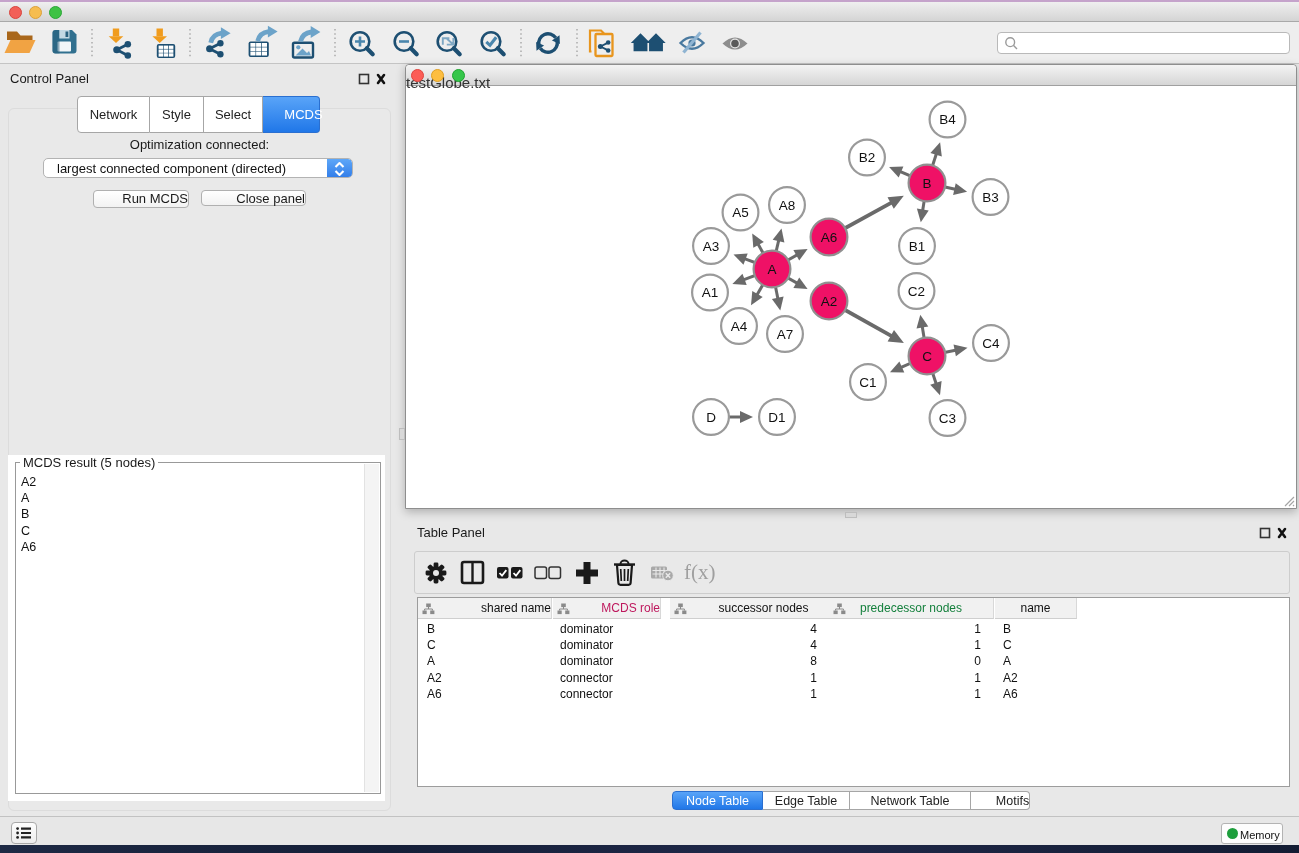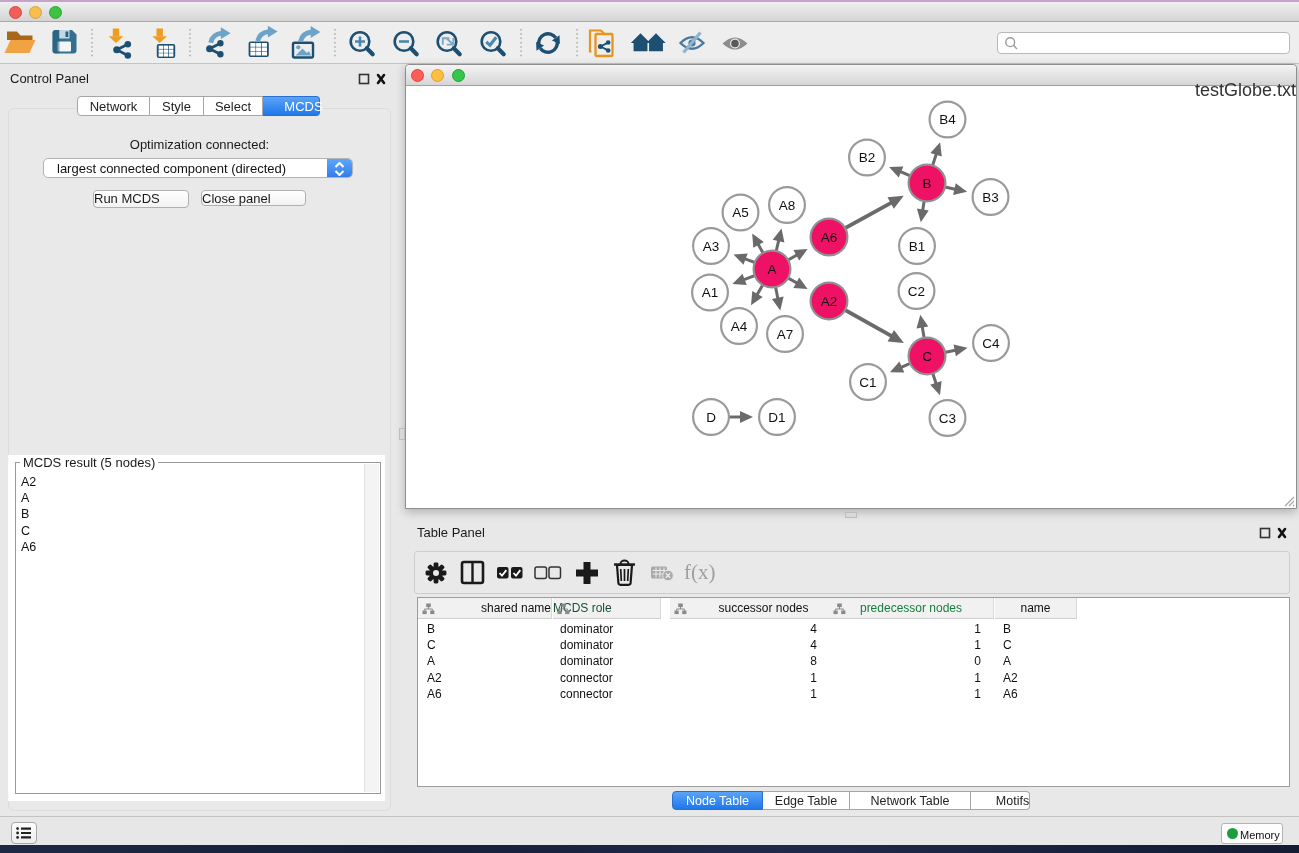--- a/index.html
+++ b/index.html
@@ -3,21 +3,21 @@
 * { margin:0; padding:0; box-sizing:border-box; }
 html,body { width:1299px; height:853px; overflow:hidden; }
 body { font-family:"Liberation Sans", sans-serif; background:#e8e8e8; position:relative; }
 .abs { position:absolute; }
 .tl { width:13px; height:13px; border-radius:50%; position:absolute; top:4px; }
 .seg { display:flex; position:absolute; z-index:3; }
 .seg > div { background:#fff; border:1px solid #a6a6a6; border-left:none; color:#222; text-align:center; display:flex; align-items:center; justify-content:center; }
 .seg > div:first-child { border-left:1px solid #a6a6a6; border-radius:4px 0 0 4px; }
 .seg > div:last-child { border-radius:0 4px 4px 0;padding-left:25px; }
 .seg > div.on { background:linear-gradient(#59a4f8,#2077e8); border-color:#2a6fd0; color:#fff; }
-.btn { background:linear-gradient(#ffffff,#f2f2f2); border:1px solid #b0b0b0; border-radius:4px; color:#1a1a1a; text-align:left; position:absolute; font-size:13px; line-height:16px; }
+.btn { background:linear-gradient(#ffffff,#f2f2f2); border:1px solid #b0b0b0; border-radius:4px; color:#1a1a1a; text-align:right; position:absolute; font-size:13px; line-height:16px; }
 </style></head><body>
 
 <div class="abs" style="left:0;top:0;width:1299px;height:2px;background:#c5a3cb"></div>
 <div class="abs" style="left:0;top:2px;width:1299px;height:20px;background:linear-gradient(#efefef,#d4d4d4);border-bottom:1px solid #a9a9a9">
   <div class="tl" style="left:9px;background:#f25f58;border:1px solid #d8453e"></div>
   <div class="tl" style="left:29px;background:#f6bd4f;border:1px solid #dba13a"></div>
   <div class="tl" style="left:49px;background:#3ec244;border:1px solid #2ba637"></div>
 </div>
 <div class="abs" style="left:0;top:22px;width:1299px;height:42px;background:#eeeeee;border-bottom:1px solid #c4c4c4">
   <svg class="abs" style="left:0;top:0" width="1299" height="42" viewBox="0 0 1299 42">
@@ -112,21 +112,21 @@
       <circle cx="6.2" cy="6.2" r="4.4" fill="none" stroke="#9a9a9a" stroke-width="1.4"></circle>
       <line x1="9.6" y1="9.6" x2="13" y2="13" stroke="#9a9a9a" stroke-width="1.4"></line>
     </svg>
 </div>
 
 <div class="abs" style="left:10px;top:71px;font-size:13px;color:#1a1a1a">Control Panel</div>
 <svg class="abs" style="left:358px;top:73px" width="30" height="12" viewBox="0 0 30 12">
  <rect x="1.5" y="1.5" width="9" height="9" fill="none" stroke="#333" stroke-width="1.6"></rect>
  <path d="M20 2 L26 10 M26 2 L20 10" stroke="#111" stroke-width="2.6" stroke-linecap="round"></path>
 </svg>
-<div class="seg" style="left:77px;top:96px;height:20px;font-size:13px">
+<div class="seg" style="left:77px;top:96px;height:37px;font-size:13px">
   <div style="width:73px">Network</div>
     <div style="width:54px">Style</div>
     <div style="width:59px">Select</div>
     <div class="on" style="width:57px">MCDS</div>
 </div>
 <div class="abs" style="left:8px;top:108px;width:383px;height:703px;background:#e9e9e9;border:1px solid #dcdcdc;border-radius:6px"></div>
 <div class="abs" style="left:9px;top:130px;width:381px;text-align:center;font-size:13px;color:#1a1a1a;padding-top:7px">Optimization connected:</div>
 <div class="abs" style="left:43px;top:158px;width:310px;height:20px;background:#fff;border:1px solid #b3b3b3;border-radius:5px;overflow:hidden">
   <div class="abs" style="left:13px;top:2px;font-size:13px;color:#111">largest connected component (directed)</div>
   <div class="abs" style="right:0;top:0;width:25px;height:20px;background:linear-gradient(#5ea7f8,#2e7ae8);border-radius:0 4px 4px 0">
@@ -142,21 +142,21 @@
 <div class="abs" style="left:15px;top:462px;width:366px;height:332px;border:1px solid #999"></div>
 <div class="abs" style="left:20px;top:455px;background:#fff;padding:0 3px;font-size:13px;color:#1a1a1a">MCDS result (5 nodes)</div>
 <div class="abs" style="left:364px;top:464px;width:15px;height:328px;background:#f4f4f4;border-left:1px solid #e2e2e2"></div>
 <div class="abs" style="left:21px;top:474px;font-size:12.5px;line-height:16.2px;color:#111">A2<br>A<br>B<br>C<br>A6</div>
 
 <div class="abs" style="left:405px;top:64px;width:892px;height:445px;background:#fff;border:1px solid #8e8e8e;border-radius:4px 4px 0 0;box-shadow:0 3px 10px rgba(0,0,0,0.25)">
  <div style="height:21px;background:linear-gradient(#f4f4f4,#d6d6d6);border-bottom:1px solid #a0a0a0;border-radius:4px 4px 0 0;position:relative">
   <div class="tl" style="left:4.5px;top:4px;background:#fc5d57;border:1px solid #e0443e"></div>
   <div class="tl" style="left:24.5px;top:4px;background:#fdbe41;border:1px solid #dfa023"></div>
   <div class="tl" style="left:45.5px;top:4px;background:#35c64a;border:1px solid #1da430"></div>
-  <div style="text-align:right;font-size:18px;color:#333;padding-top:15px">testGlobe.txt</div>
+  <div style="text-align:left;font-size:15px;color:#333;padding-top:9px">testGlobe.txt</div>
  </div>
  <div style="position:relative;width:890px;height:422px">
       <svg width="891" height="423" viewBox="0 0 891 423" style="position:absolute;left:0;top:0" font-family="'Liberation Sans', sans-serif">
         <line x1="366.0" y1="183.0" x2="336.7" y2="194.1" stroke="#6a6a6a" stroke-width="3.0"></line>
         <polygon points="326.4,198.0 336.5,187.8 340.7,199.0" fill="#6a6a6a"></polygon>
         <line x1="366.0" y1="183.0" x2="337.7" y2="172.3" stroke="#6a6a6a" stroke-width="3.0"></line>
         <polygon points="327.5,168.5 341.7,167.4 337.5,178.7" fill="#6a6a6a"></polygon>
         <line x1="366.0" y1="183.0" x2="350.5" y2="209.7" stroke="#6a6a6a" stroke-width="3.0"></line>
         <polygon points="345.0,219.2 346.3,205.0 356.7,211.0" fill="#6a6a6a"></polygon>
         <line x1="366.0" y1="183.0" x2="351.5" y2="157.1" stroke="#6a6a6a" stroke-width="3.0"></line>
@@ -282,21 +282,21 @@
   </svg>
 <div class="abs" style="left:684px;top:560px;font-family:'Liberation Serif',serif;font-size:21px;color:#9f9f9f">f(x)</div>
 <div class="abs" style="left:417px;top:597px;width:873px;height:190px;background:#fff;border:1px solid #9c9c9c"></div>
 <div class="abs" style="left:418px;top:598px;width:134px;height:21px;background:#f1f1f1;border-right:1px solid #d8d8d8;border-bottom:1px solid #cfcfcf;text-align:right;font-size:12px;color:#111;line-height:21px">shared name</div>
 <svg class="abs" style="left:422px;top:603px" width="13" height="12" viewBox="0 0 13 12">
 <rect x="4.2" y="0.5" width="4.6" height="3.6" fill="#8a8a8a"></rect>
     <rect x="0.5" y="7.5" width="4.2" height="3.6" fill="#8a8a8a"></rect>
     <rect x="8.2" y="7.5" width="4.2" height="3.6" fill="#8a8a8a"></rect>
 <path d="M6.5 4 v2 M2.6 7.5 v-1.5 h7.8 v1.5" fill="none" stroke="#8a8a8a" stroke-width="1"></path>
   </svg>
-<div class="abs" style="left:553px;top:598px;width:108px;height:21px;background:#f1f1f1;border-right:1px solid #d8d8d8;border-bottom:1px solid #cfcfcf;text-align:left;font-size:12px;color:#14532d;line-height:21px">MCDS role</div>
+<div class="abs" style="left:553px;top:598px;width:108px;height:21px;background:#f1f1f1;border-right:1px solid #d8d8d8;border-bottom:1px solid #cfcfcf;text-align:right;font-size:12px;color:#be185d;line-height:21px">MCDS role</div>
 <svg class="abs" style="left:557px;top:603px" width="13" height="12" viewBox="0 0 13 12">
 <rect x="4.2" y="0.5" width="4.6" height="3.6" fill="#8a8a8a"></rect>
     <rect x="0.5" y="7.5" width="4.2" height="3.6" fill="#8a8a8a"></rect>
     <rect x="8.2" y="7.5" width="4.2" height="3.6" fill="#8a8a8a"></rect>
 <path d="M6.5 4 v2 M2.6 7.5 v-1.5 h7.8 v1.5" fill="none" stroke="#8a8a8a" stroke-width="1"></path>
   </svg>
 <div class="abs" style="left:670px;top:598px;width:188px;height:21px;background:#f1f1f1;border-right:1px solid #d8d8d8;border-bottom:1px solid #cfcfcf;text-align:center;font-size:12px;color:#111;line-height:21px">successor nodes</div>
 <svg class="abs" style="left:674px;top:603px" width="13" height="12" viewBox="0 0 13 12">
 <rect x="4.2" y="0.5" width="4.6" height="3.6" fill="#8a8a8a"></rect>
     <rect x="0.5" y="7.5" width="4.2" height="3.6" fill="#8a8a8a"></rect>

